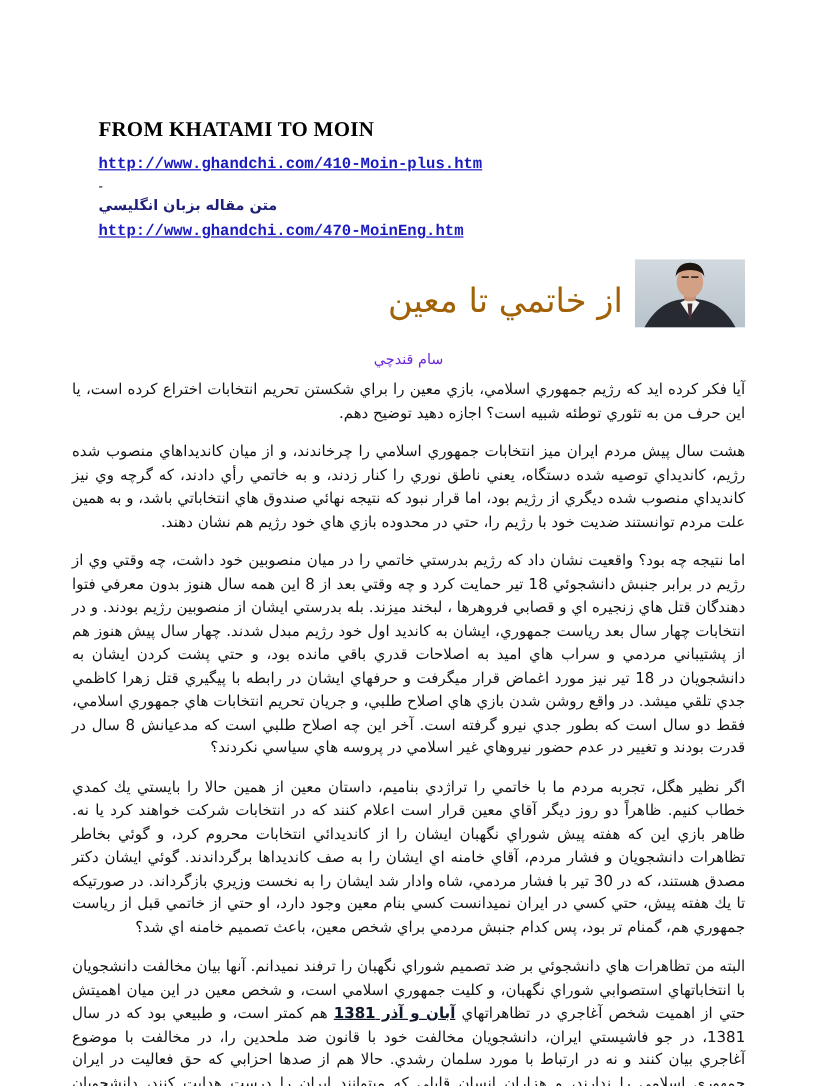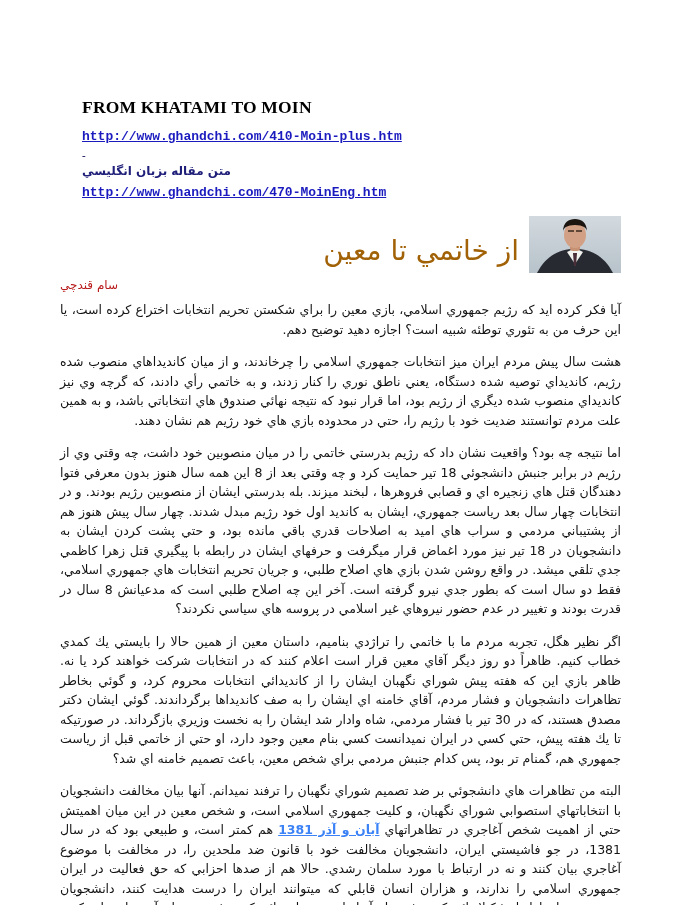--- a/index.html
+++ b/index.html
@@ -63,41 +63,41 @@
     font-weight:normal;
     color:#a16207;
     white-space:nowrap;
   }
   .photo{
     width:92px;height:57px;
     flex:0 0 auto;
     line-height:0;
   }
   .author-line{
-    margin:5px 55px 0 60px;
+    margin:19px 55px 0 60px;
     direction:rtl;
-    text-align:left;
+    text-align:center;
     font-size:12px;
-    color:#b91c1c;
+    color:#6d28d9;
   }
   
   .article{
     margin:8px 55px 0 60px;
     direction:rtl;
   }
   .article p{
     margin:0 0 13px 0;
     font-size:12.5px;
     line-height:1.56;
     color:#141414;
     text-align:justify;
     text-align-last:right;
   }
   a.inline-link{
-    color:#3b82f6;
+    color:#0f172a;
     font-weight:bold;
     text-decoration:underline;
   }
 </style>
 </head>
 <body>
 
 <div class="page">
 
   <div class="header">

